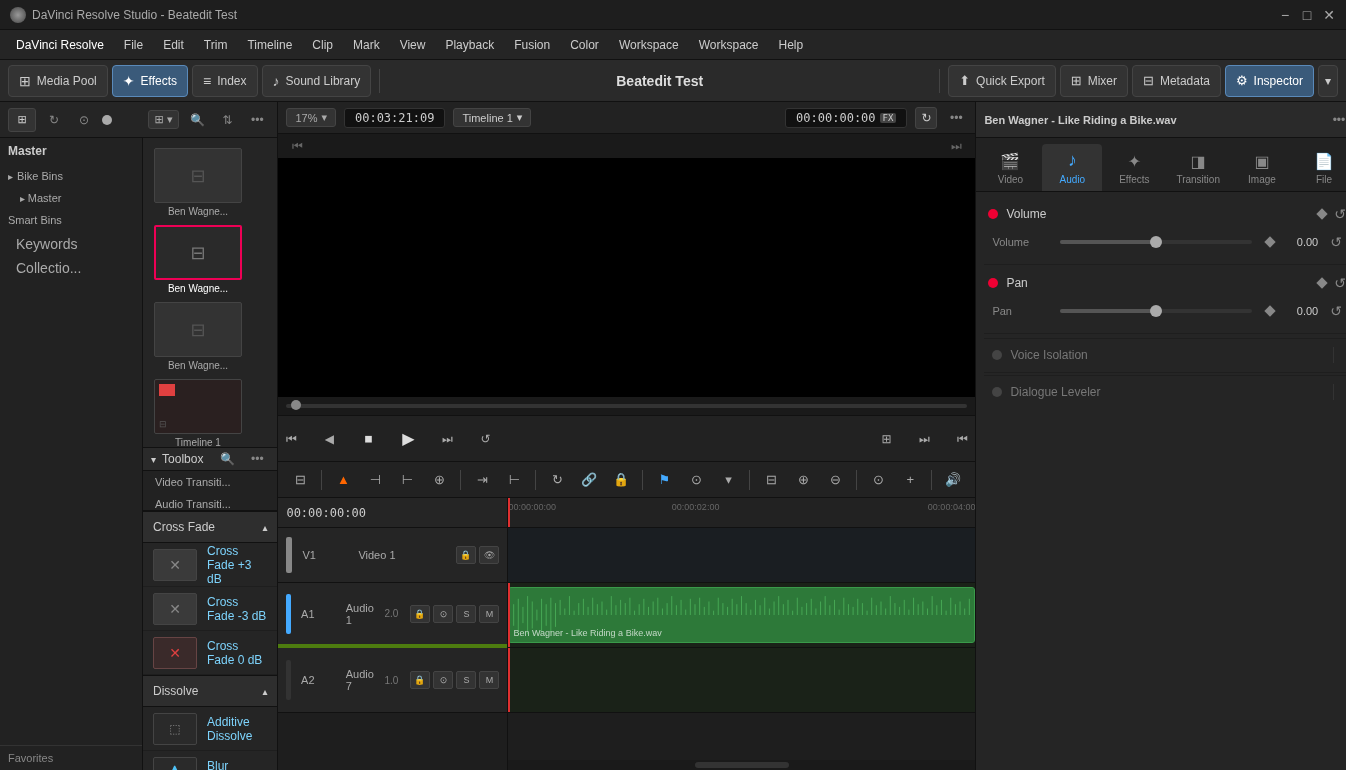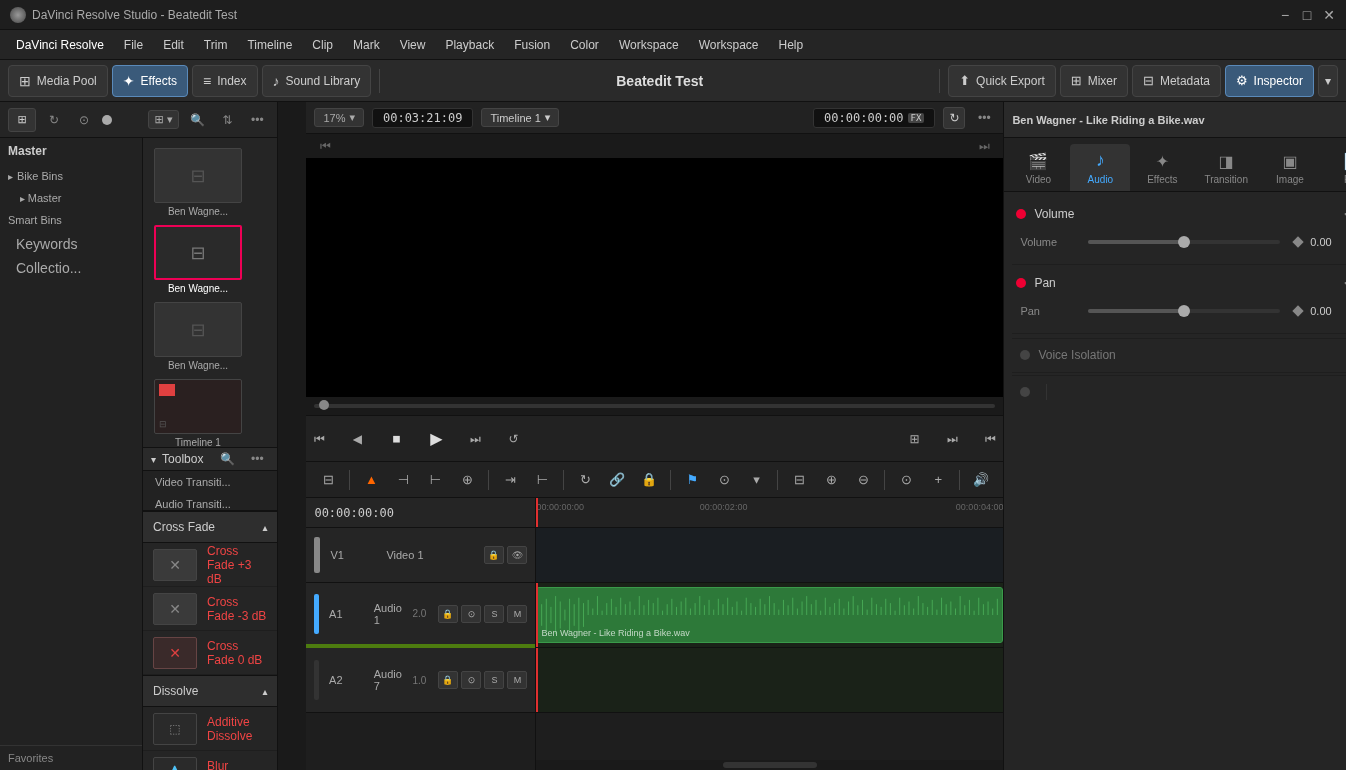--- a/index.html
+++ b/index.html
@@ -38,24 +38,24 @@
     .thumb-label { font-size: 10px; color: #aaa; margin-top: 3px; text-align: center; width: 88px; overflow: hidden; text-overflow: ellipsis; white-space: nowrap; }
 
     .toolbox-header { height: 36px; background: #2a2a2a; display: flex; align-items: center; padding: 0 8px; gap: 6px; border-bottom: 1px solid #111; }
     .toolbox-item { padding: 5px 12px; font-size: 11px; color: #aaa; cursor: pointer; }
 
     
     #effects-list { flex: 1; background: #252525; overflow-y: auto; }
     .effects-group-header { height: 32px; background: #2e2e2e; display: flex; align-items: center; justify-content: space-between; padding: 0 10px; font-size: 12px; color: #ccc; border-top: 1px solid #111; border-bottom: 1px solid #111; }
     .effect-item { height: 44px; display: flex; align-items: center; gap: 10px; padding: 0 10px; border-bottom: 1px solid #1e1e1e; cursor: pointer; }
     .effect-thumb { width: 44px; height: 32px; background: #333; border: 1px solid #444; border-radius: 2px; display: flex; align-items: center; justify-content: center; flex-shrink: 0; }
-    .effect-label { font-size: 12px; color: #ef4444; }
-
-    
-    #center-panel { flex: 1; display: flex; flex-direction: column; background: #1a1a1a; margin-left: 28px; }
+    .effect-label { font-size: 12px; color: #7dd3fc; }
+
+    
+    #center-panel { flex: 1; display: flex; flex-direction: column; background: #1a1a1a; }
 
     
     #preview-area { height: 370px; background: #111; display: flex; flex-direction: column; border-bottom: 1px solid #111; }
     #preview-video { flex: 1; background: #000; }
 
     
     #edit-toolbar { height: 36px; background: #222; display: flex; align-items: center; padding: 0 8px; gap: 4px; border-bottom: 1px solid #111; }
     .edit-btn { width: 28px; height: 26px; display: flex; align-items: center; justify-content: center; color: #aaa; cursor: pointer; font-size: 13px; border-radius: 3px; }
     .edit-btn.active { color: #f60; }
     .edit-sep { width: 1px; height: 20px; background: #444; margin: 0 3px; }
@@ -90,21 +90,21 @@
     .insp-section-header { height: 28px; display: flex; align-items: center; gap: 8px; padding: 0 4px; cursor: pointer; }
     .insp-dot { width: 10px; height: 10px; border-radius: 50%; background: #e03; flex-shrink: 0; }
     .insp-section-title { font-size: 12px; color: #ccc; flex: 1; }
     .insp-diamond { width: 8px; height: 8px; background: #888; transform: rotate(45deg); cursor: pointer; }
     .insp-reset { color: #888; cursor: pointer; font-size: 14px; }
     .insp-param-row { display: flex; align-items: center; padding: 4px 8px; gap: 8px; height: 28px; }
     .insp-param-label { font-size: 11px; color: #888; flex: 0 0 60px; }
     .insp-slider-track { flex: 1; height: 4px; background: #333; border-radius: 2px; position: relative; }
     .insp-slider-fill { height: 100%; background: #555; border-radius: 2px; }
     .insp-slider-thumb { width: 12px; height: 12px; background: #aaa; border-radius: 50%; position: absolute; top: -4px; cursor: pointer; }
-    .insp-value { font-size: 11px; color: #ccc; width: 36px; text-align: left; }
+    .insp-value { font-size: 11px; color: #ccc; width: 36px; text-align: right; }
     .insp-inactive-section { padding: 6px 8px; color: #666; font-size: 11px; display: flex; align-items: center; gap: 8px; border-top: 1px solid #1e1e1e; height: 32px; }
     .insp-inactive-dot { width: 10px; height: 10px; border-radius: 50%; background: #444; flex-shrink: 0; }
     .insp-inactive-section-title { font-size: 12px; color: #777; flex: 1; }
     .app-logo { width: 20px; height: 20px; background: radial-gradient(circle, #888, #333); border-radius: 50%; display: flex; align-items: center; justify-content: center; font-size: 8px; color: #fff; }
 
     
     .favorites-label { padding: 6px 8px; font-size: 11px; color: #888; border-top: 1px solid #333; }
 
     
     .xfade-thumb { background: #3a3a3a; display: flex; align-items: center; justify-content: center; }
@@ -699,19 +699,20 @@
       <div class="insp-inactive-section">
         <div class="insp-inactive-dot"></div>
         <span class="insp-inactive-section-title">Voice Isolation</span>
         <div style="width:1px;height:16px;background:#333;margin:0 8px;"></div>
       </div>
 
       <div style="height:1px;background:#1e1e1e;margin:2px 0;"></div>
 
       <div class="insp-inactive-section">
         <div class="insp-inactive-dot"></div>
+        <span class="insp-inactive-section-title">Dialogue Leveler</span>
         <div style="width:1px;height:16px;background:#333;margin:0 8px;"></div>
       </div>
 
     </div>
   </div>
 
 </div>
 
 </body></html>

